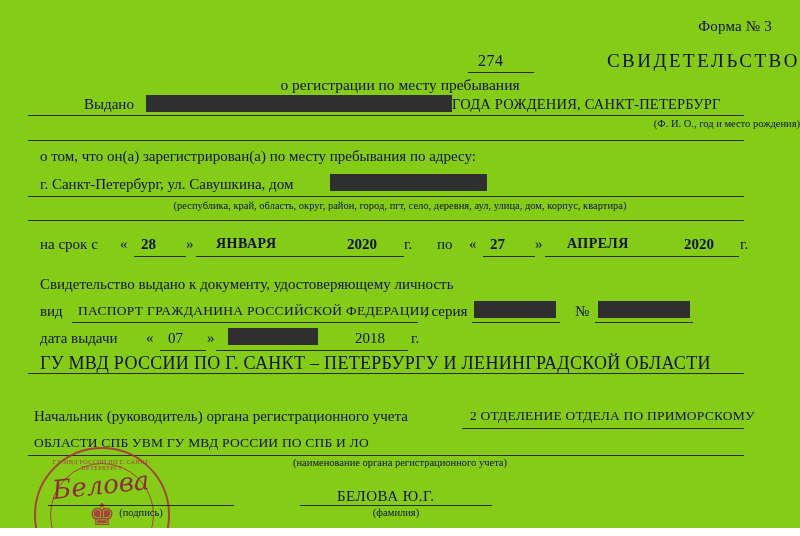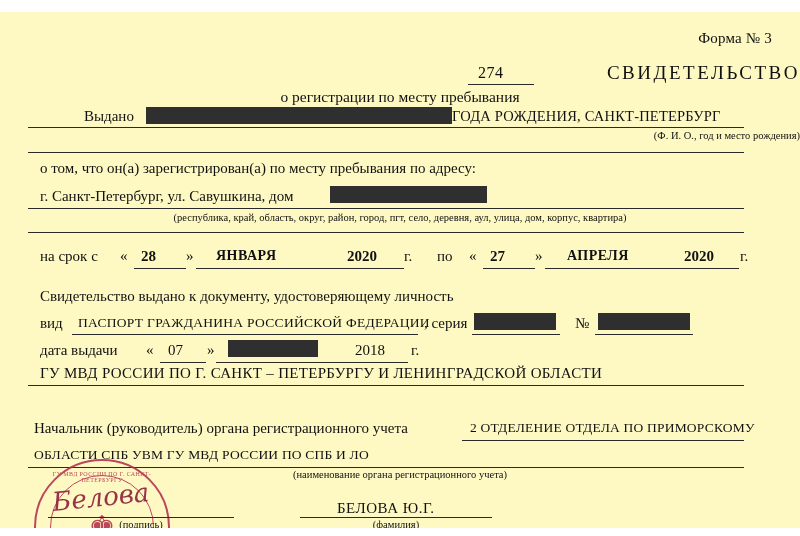--- a/index.html
+++ b/index.html
@@ -11,22 +11,21 @@
     width: 800px;
     height: 536px;
     position: relative;
     overflow: hidden;
     font-family: "Liberation Serif", serif;
     color: #111111;
   }
   .page {
     position: absolute;
     inset: 0;
-    background: #fef9c3;
-    margin-top: 12px;
+    background: #84cc16;
   }
 
   .form-no {
     position: absolute;
     top: 18px;
     right: 28px;
     font-size: 15px;
     letter-spacing: .2px;
   }
 
@@ -139,21 +138,21 @@
   #q5 { top: 330px; left: 146px; }
   #issue-day { top: 330px; left: 168px; }
   #q6 { top: 330px; left: 207px; }
   #issue-year { top: 330px; left: 355px; }
   #g3 { top: 330px; left: 411px; }
   #issue-date-redact { top: 328px; left: 228px; width: 90px; height: 17px; }
   .u-issue-day { top: 350px; left: 160px; width: 46px; }
   .u-issue-mid { top: 350px; left: 216px; width: 134px; }
   .u-issue-year { top: 350px; left: 350px; width: 58px; }
 
-  #organ { top: 353px; left: 40px; font-size: 15px; letter-spacing: .3px; }
+  #organ { top: 353px; left: 40px; font-size: 18px; letter-spacing: .3px; }
   #organ-rule { top: 373px; left: 28px; width: 716px; }
   #organ-caption { top: 376px; left: 0; }
 
   #chief-label { top: 408px; left: 34px; }
   #chief-val1 { top: 408px; left: 470px; font-size: 13.5px; letter-spacing: .2px; }
   #chief-rule1 { top: 428px; left: 462px; width: 282px; }
   #chief-val2 { top: 435px; left: 34px; font-size: 13.5px; letter-spacing: .2px; }
   #chief-rule2 { top: 455px; left: 28px; width: 716px; }
   #chief-caption { top: 457px; left: 0; }
 

